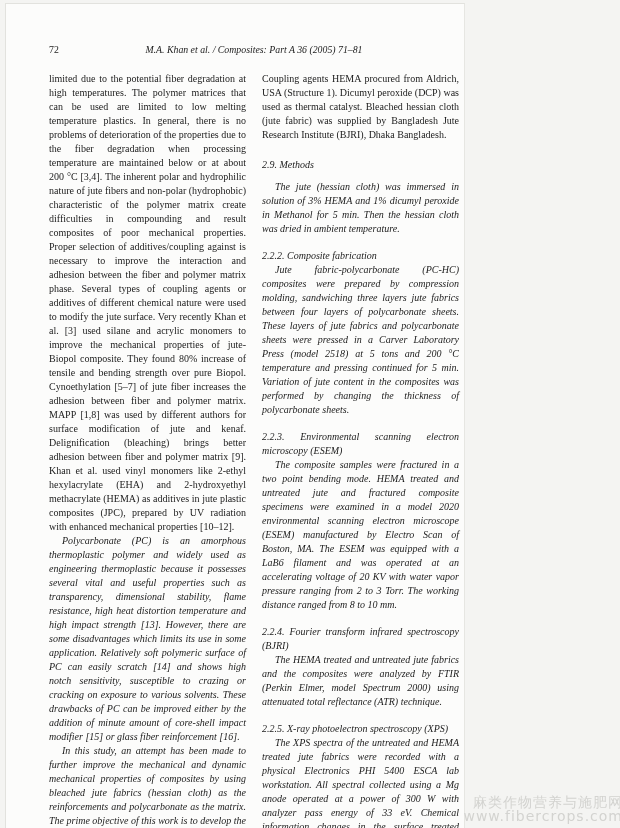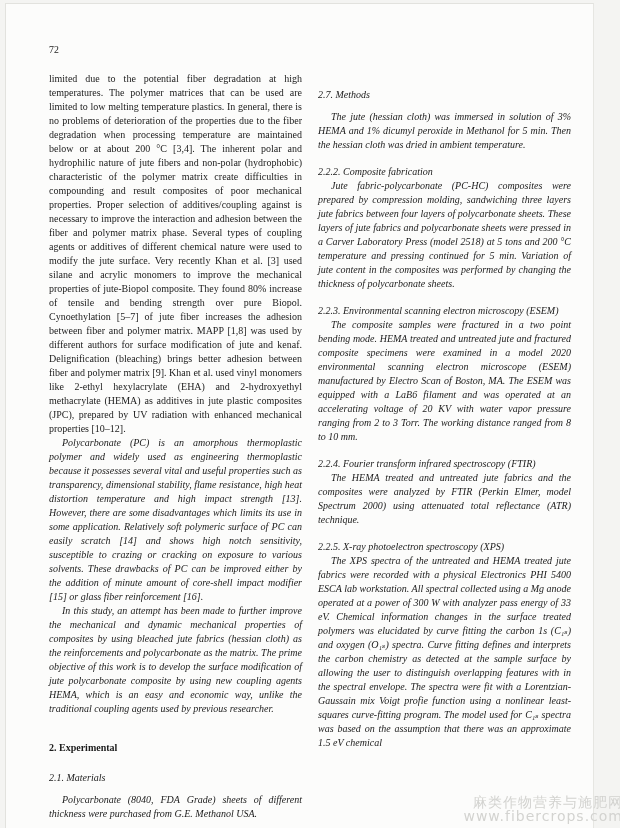--- a/index.html
+++ b/index.html
@@ -5,21 +5,21 @@
   html, body {
     margin: 0; padding: 0;
     width: 620px; height: 828px;
     background: #f4f4f2;
     overflow: hidden;
     font-family: "Liberation Serif", "DejaVu Serif", serif;
   }
   .scan-page {
     position: absolute;
     left: 5px; top: 3px;
-    width: 589px; height: 825px;
+    width: 460px; height: 825px;
     box-sizing: border-box;
     background: #fcfcfb;
     border-left: 1px solid #e2e2de;
     border-top: 1px solid #e2e2de;
     border-right: 1px solid #e6e6e2;
     padding: 40px 5px 0 43px;
   }
   .page-header {
     position: relative;
     height: 14px;
@@ -71,38 +71,40 @@
     letter-spacing: 1px;
     white-space: nowrap;
   }
 </style>
 </head>
 <body>
 
 <div class="scan-page">
   <div class="page-header">
     <span class="page-number">72</span>
+    <span class="running-head">M.A. Khan et al. / Composites: Part A 36 (2005) 71–81</span>
   </div>
   <div class="columns">
     <div class="col">
         <p class="paragraph">limited due to the potential fiber degradation at high temperatures. The polymer matrices that can be used are limited to low melting temperature plastics. In general, there is no problems of deterioration of the properties due to the fiber degradation when processing temperature are maintained below or at about 200 °C [3,4]. The inherent polar and hydrophilic nature of jute fibers and non-polar (hydrophobic) characteristic of the polymer matrix create difficulties in compounding and result composites of poor mechanical properties. Proper selection of additives/coupling against is necessary to improve the interaction and adhesion between the fiber and polymer matrix phase. Several types of coupling agents or additives of different chemical nature were used to modify the jute surface. Very recently Khan et al. [3] used silane and acrylic monomers to improve the mechanical properties of jute-Biopol composite. They found 80% increase of tensile and bending strength over pure Biopol. Cynoethylation [5–7] of jute fiber increases the adhesion between fiber and polymer matrix. MAPP [1,8] was used by different authors for surface modification of jute and kenaf. Delignification (bleaching) brings better adhesion between fiber and polymer matrix [9]. Khan et al. used vinyl monomers like 2-ethyl hexylacrylate (EHA) and 2-hydroxyethyl methacrylate (HEMA) as additives in jute plastic composites (JPC), prepared by UV radiation with enhanced mechanical properties [10–12].</p>
         <p class="paragraph indent">Polycarbonate (PC) is an amorphous thermoplastic polymer and widely used as engineering thermoplastic because it possesses several vital and useful properties such as transparency, dimensional stability, flame resistance, high heat distortion temperature and high impact strength [13]. However, there are some disadvantages which limits its use in some application. Relatively soft polymeric surface of PC can easily scratch [14] and shows high notch sensitivity, susceptible to crazing or cracking on exposure to various solvents. These drawbacks of PC can be improved either by the addition of minute amount of core-shell impact modifier [15] or glass fiber reinforcement [16].</p>
         <p class="paragraph indent">In this study, an attempt has been made to further improve the mechanical and dynamic mechanical properties of composites by using bleached jute fabrics (hessian cloth) as the reinforcements and polycarbonate as the matrix. The prime objective of this work is to develop the surface modification of jute polycarbonate composite by using new coupling agents HEMA, which is an easy and economic way, unlike the traditional coupling agents used by previous researcher.</p>
         <div class="heading1">2. Experimental</div>
         <div class="heading2">2.1. Materials</div>
         <p class="paragraph indent">Polycarbonate (8040, FDA Grade) sheets of different thickness were purchased from G.E. Methanol USA.</p>
       </div>
     <div class="col">
-        <div class="heading2">2.7. Methods</div>
+        <p class="paragraph">Coupling agents HEMA procured from Aldrich, USA (Structure 1). Dicumyl peroxide (DCP) was used as thermal catalyst. Bleached hessian cloth (jute fabric) was supplied by Bangladesh Jute Research Institute (BJRI), Dhaka Bangladesh.</p>
+        <div class="heading2">2.9. Methods</div>
         <p class="paragraph indent">The jute (hessian cloth) was immersed in solution of 3% HEMA and 1% dicumyl peroxide in Methanol for 5 min. Then the hessian cloth was dried in ambient temperature.</p>
         <div class="heading3">2.2.2. Composite fabrication</div>
         <p class="paragraph indent">Jute fabric-polycarbonate (PC-HC) composites were prepared by compression molding, sandwiching three layers jute fabrics between four layers of polycarbonate sheets. These layers of jute fabrics and polycarbonate sheets were pressed in a Carver Laboratory Press (model 2518) at 5 tons and 200 °C temperature and pressing continued for 5 min. Variation of jute content in the composites was performed by changing the thickness of polycarbonate sheets.</p>
         <div class="heading3">2.2.3. Environmental scanning electron microscopy (ESEM)</div>
         <p class="paragraph indent">The composite samples were fractured in a two point bending mode. HEMA treated and untreated jute and fractured composite specimens were examined in a model 2020 environmental scanning electron microscope (ESEM) manufactured by Electro Scan of Boston, MA. The ESEM was equipped with a LaB6 filament and was operated at an accelerating voltage of 20 KV with water vapor pressure ranging from 2 to 3 Torr. The working distance ranged from 8 to 10 mm.</p>
-        <div class="heading3">2.2.4. Fourier transform infrared spectroscopy (FTIR)</div>
+        <div class="heading3">2.2.4. Fourier transform infrared spectroscopy (BJRI)</div>
         <p class="paragraph indent">The HEMA treated and untreated jute fabrics and the composites were analyzed by FTIR (Perkin Elmer, model Spectrum 2000) using attenuated total reflectance (ATR) technique.</p>
         <div class="heading3">2.2.5. X-ray photoelectron spectroscopy (XPS)</div>
         <p class="paragraph indent">The XPS spectra of the untreated and HEMA treated jute fabrics were recorded with a physical Electronics PHI 5400 ESCA lab workstation. All spectral collected using a Mg anode operated at a power of 300 W with analyzer pass energy of 33 eV. Chemical information changes in the surface treated polymers was elucidated by curve fitting the carbon 1s (C₁ₛ) and oxygen (O₁ₛ) spectra. Curve fitting defines and interprets the carbon chemistry as detected at the sample surface by allowing the user to distinguish overlapping features with in the spectral envelope. The spectra were fit with a Lorentzian-Gaussain mix Voigt profie function using a nonlinear least-squares curve-fitting program. The model used for C₁ₛ spectra was based on the assumption that there was an approximate 1.5 eV chemical</p>
       </div>
   </div>
 </div>
 
 <div class="watermark">
   <div>麻类作物营养与施肥网</div>
   <div>www.fibercrops.com</div>

